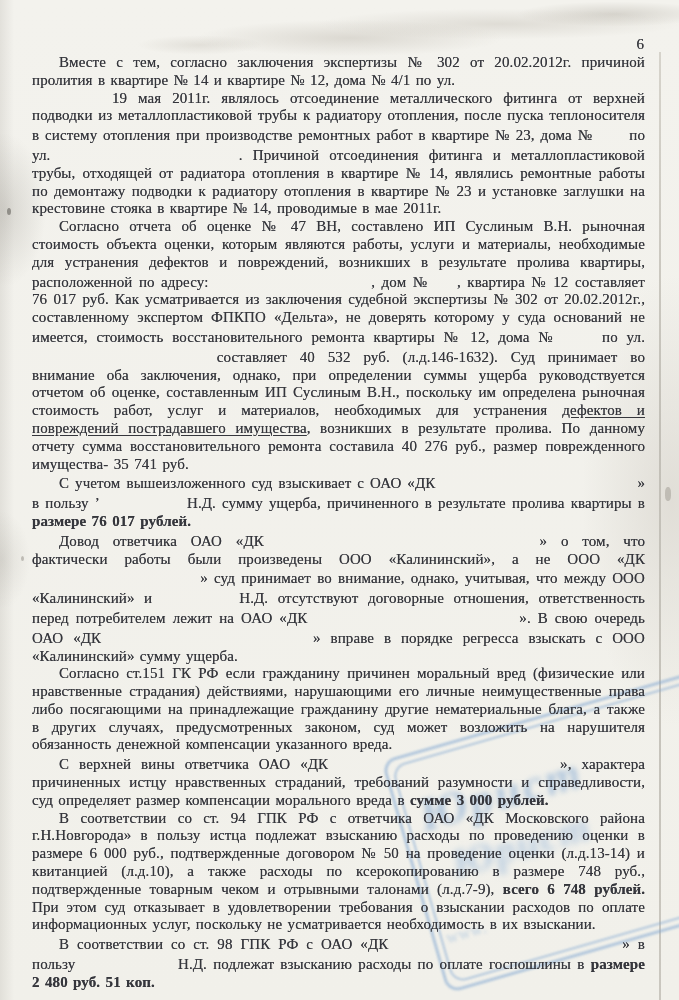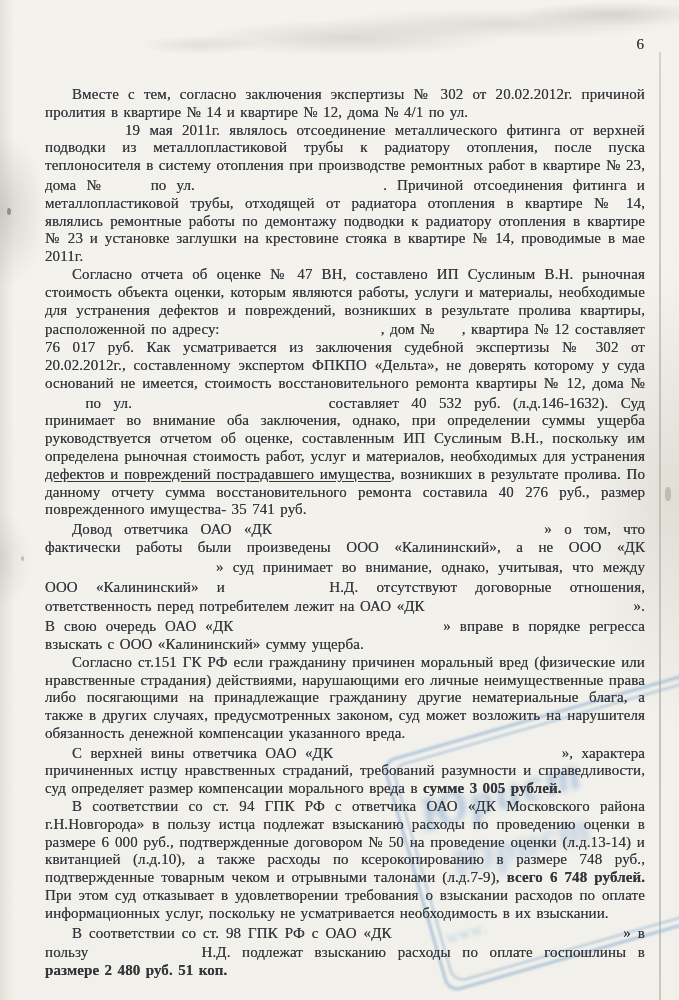--- a/index.html
+++ b/index.html
@@ -88,30 +88,29 @@
     left: 14px; bottom: 44px;
     font-size: 16px;
     letter-spacing: 1px;
     color: #8fb3d9;
     filter: blur(1px);
   }
 
   
   .doc-body {
     position: absolute;
-    left: 45px;
+    left: 32px;
     right: 34px;
     top: 54px;
     z-index: 2;
     font-size: 15px;
     line-height: 17.8px;
     letter-spacing: 0.1px;
     word-spacing: 1.5px;
     text-shadow: 0 0 0.6px rgba(47,48,56,.75);
-    margin-top: 32px;
   }
   .page-number {
     position: absolute;
     top: 36px;
     right: 35px;
     z-index: 2;
     font-size: 15px;
     text-shadow: 0 0 0.6px rgba(47,48,56,.75);
   }
   .para {
@@ -141,20 +140,21 @@
     <div class="wm-text-large2">Юрист</div>
     <div class="wm-url">www.</div>
   </div>
 
   <div class="page-number">6</div>
 
   <div class="doc-body">
       <p class="para" style="text-indent: 27px;"><span>Вместе с тем, согласно заключения экспертизы № 302 от 20.02.2012г. причиной пролития в квартире № 14 и квартире № 12, дома № 4/1 по ул.</span></p>
       <p class="para" style="text-indent: 80px;"><span>19 мая 2011г. являлось отсоединение металлического фитинга от верхней подводки из металлопластиковой трубы к радиатору отопления, после пуска теплоносителя в систему отопления при производстве ремонтных работ в квартире № 23, дома №</span> <span class="gap" style="width: 25px;"></span> <span>по ул.</span> <span class="gap" style="width: 168px;"></span> <span>. Причиной отсоединения фитинга и металлопластиковой трубы, отходящей от радиатора отопления в квартире № 14, являлись ремонтные работы по демонтажу подводки к радиатору отопления в квартире № 23 и установке заглушки на крестовине стояка в квартире № 14, проводимые в мае 2011г.</span></p>
       <p class="para" style="text-indent: 27px;"><span>Согласно отчета об оценке № 47 ВН, составлено ИП Суслиным В.Н. рыночная стоимость объекта оценки, которым являются работы, услуги и материалы, необходимые для устранения дефектов и повреждений, возникших в результате пролива квартиры, расположенной по адресу:</span> <span class="gap" style="width: 150px;"></span> <span>, дом №</span> <span class="gap" style="width: 16px;"></span> <span>, квартира № 12 составляет 76 017 руб. Как усматривается из заключения судебной экспертизы № 302 от 20.02.2012г., составленному экспертом ФПКПО «Дельта», не доверять которому у суда оснований не имеется, стоимость восстановительного ремонта квартиры № 12, дома №</span> <span class="gap" style="width: 28px;"></span> <span>по ул.</span> <span class="gap" style="width: 172px;"></span> <span>составляет 40 532 руб. (л.д.146-1632). Суд принимает во внимание оба заключения, однако, при определении суммы ущерба руководствуется отчетом об оценке, составленным ИП Суслиным В.Н., поскольку им определена рыночная стоимость работ, услуг и материалов, необходимых для устранения </span><span class="u">дефектов и повреждений пострадавшего имущества</span><span>, возникших в результате пролива. По данному отчету сумма восстановительного ремонта составила 40 276 руб., размер поврежденного имущества- 35 741 руб.</span></p>
+      <p class="para" style="text-indent: 27px;"><span>С учетом вышеизложенного суд взыскивает с ОАО «ДК</span> <span class="gap" style="width: 190px;"></span> <span>» в пользу ʼ</span> <span class="gap" style="width: 75px;"></span> <span>Н.Д. сумму ущерба, причиненного в результате пролива квартиры в </span><span class="b">размере 76 017 рублей.</span></p>
       <p class="para" style="text-indent: 27px;"><span>Довод ответчика ОАО «ДК</span> <span class="gap" style="width: 248px;"></span> <span>» о том, что фактически работы были произведены ООО «Калининский», а не ООО «ДК</span> <span class="gap" style="width: 162px;"></span> <span>» суд принимает во внимание, однако, учитывая, что между ООО «Калининский» и</span> <span class="gap" style="width: 68px;"></span> <span>Н.Д. отсутствуют договорные отношения, ответственность перед потребителем лежит на ОАО «ДК</span> <span class="gap" style="width: 198px;"></span> <span>». В свою очередь ОАО «ДК</span> <span class="gap" style="width: 192px;"></span> <span>» вправе в порядке регресса взыскать с ООО «Калининский» сумму ущерба.</span></p>
       <p class="para" style="text-indent: 27px;"><span>Согласно ст.151 ГК РФ если гражданину причинен моральный вред (физические или нравственные страдания) действиями, нарушающими его личные неимущественные права либо посягающими на принадлежащие гражданину другие нематериальные блага, а также в других случаях, предусмотренных законом, суд может возложить на нарушителя обязанность денежной компенсации указанного вреда.</span></p>
-      <p class="para" style="text-indent: 27px;"><span>С верхней вины ответчика ОАО «ДК</span> <span class="gap" style="width: 212px;"></span> <span>», характера причиненных истцу нравственных страданий, требований разумности и справедливости, суд определяет размер компенсации морального вреда в </span><span class="b">сумме 3 005 рублей.</span></p>
+      <p class="para" style="text-indent: 27px;"><span>С верхней вины ответчика ОАО «ДК</span> <span class="gap" style="width: 212px;"></span> <span>», характера причиненных истцу нравственных страданий, требований разумности и справедливости, суд определяет размер компенсации морального вреда в </span><span class="b">сумме 3 000 рублей.</span></p>
       <p class="para" style="text-indent: 27px;"><span>В соответствии со ст. 94 ГПК РФ с ответчика ОАО «ДК Московского района г.Н.Новгорода» в пользу истца подлежат взысканию расходы по проведению оценки в размере 6 000 руб., подтвержденные договором № 50 на проведение оценки (л.д.13-14) и квитанцией (л.д.10), а также расходы по ксерокопированию в размере 748 руб., подтвержденные товарным чеком и отрывными талонами (л.д.7-9), </span><span class="b">всего 6 748 рублей.</span><span> При этом суд отказывает в удовлетворении требования о взыскании расходов по оплате информационных услуг, поскольку не усматривается необходимость в их взыскании.</span></p>
       <p class="para" style="text-indent: 27px; font-family: Liberation Serif, serif;"><span>В соответствии со ст. 98 ГПК РФ с ОАО «ДК</span> <span class="gap" style="width: 218px;"></span> <span>» в пользу</span> <span class="gap" style="width: 90px;"></span> <span>Н.Д. подлежат взысканию расходы по оплате госпошлины в </span><span class="b">размере 2 480 руб. 51 коп.</span></p>
     </div>
 
 </div>
 
 </body></html>

